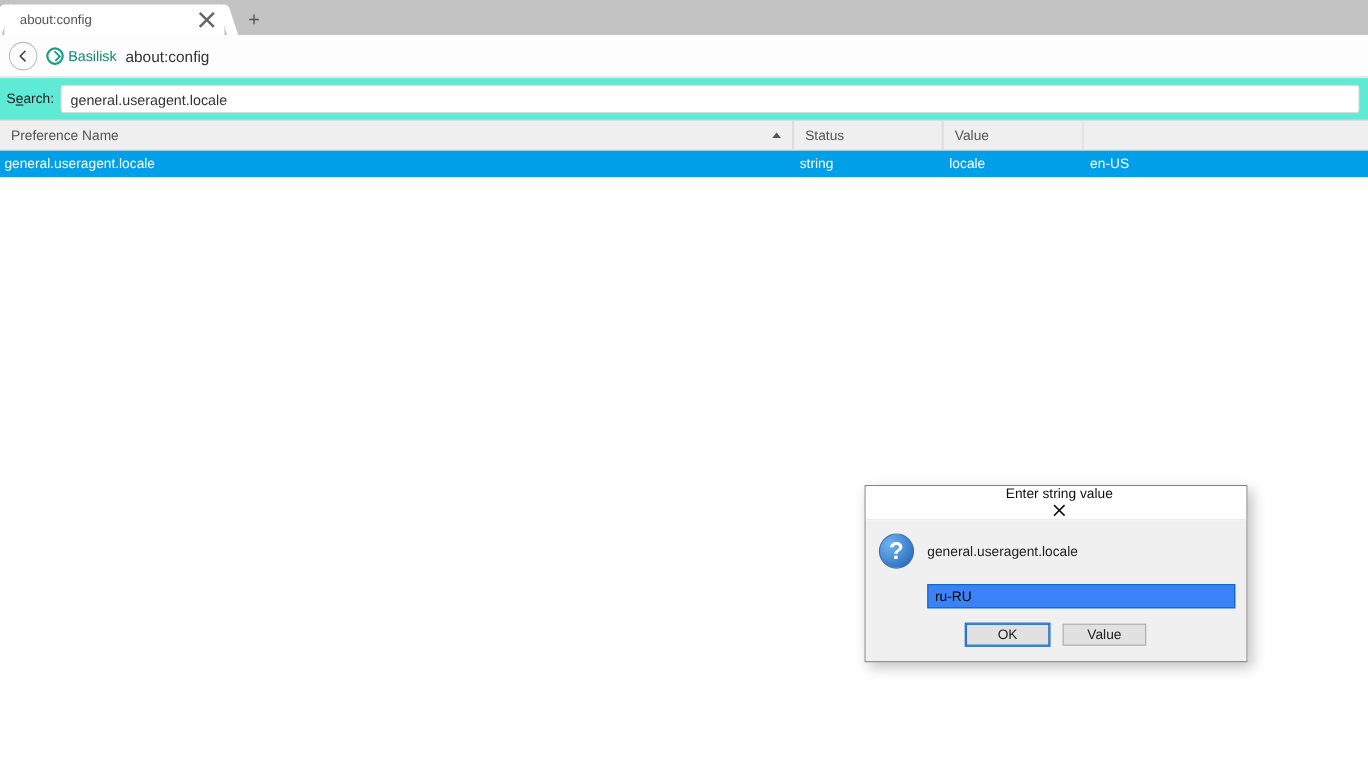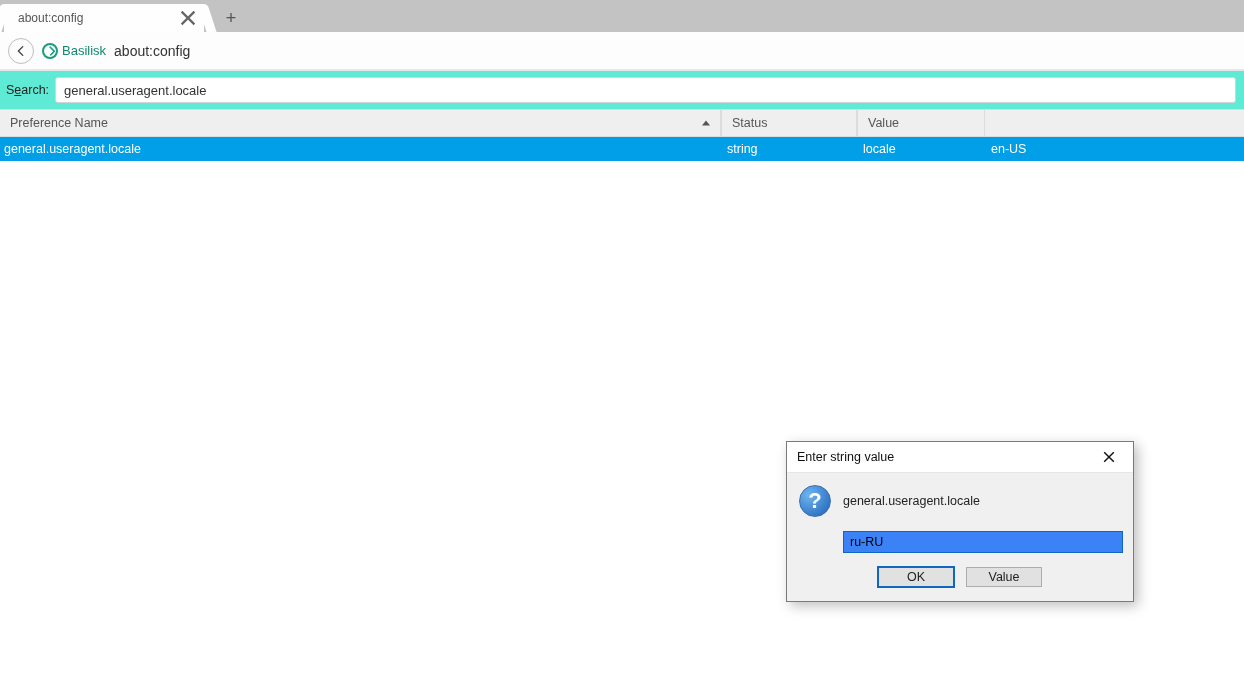--- a/index.html
+++ b/index.html
@@ -207,20 +207,21 @@
   }
   .dialog-titlebar {
     height:31px;
     display:flex;
     align-items:center;
     padding:0 4px 0 10px;
     font-size:12.5px;
     color:#111;
     background:#fff;
     border-bottom:1px solid #e6e6e6;
+    flex-direction:column;
   }
   .dialog-title { flex:1; }
   .dialog-close {
     width:40px; height:26px;
     display:flex; align-items:center; justify-content:center;
     cursor:pointer;
   }
   .dialog-close svg { width:12px; height:12px; }
   .dialog-body {
     background:#f0f0f0;

